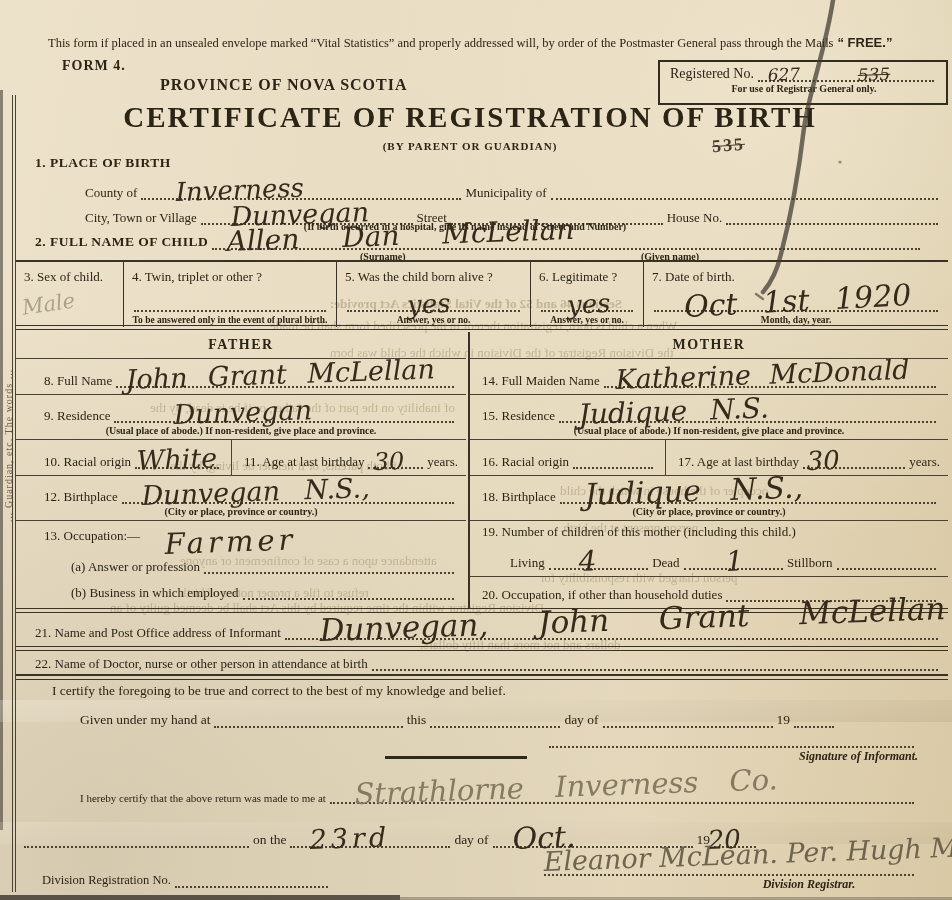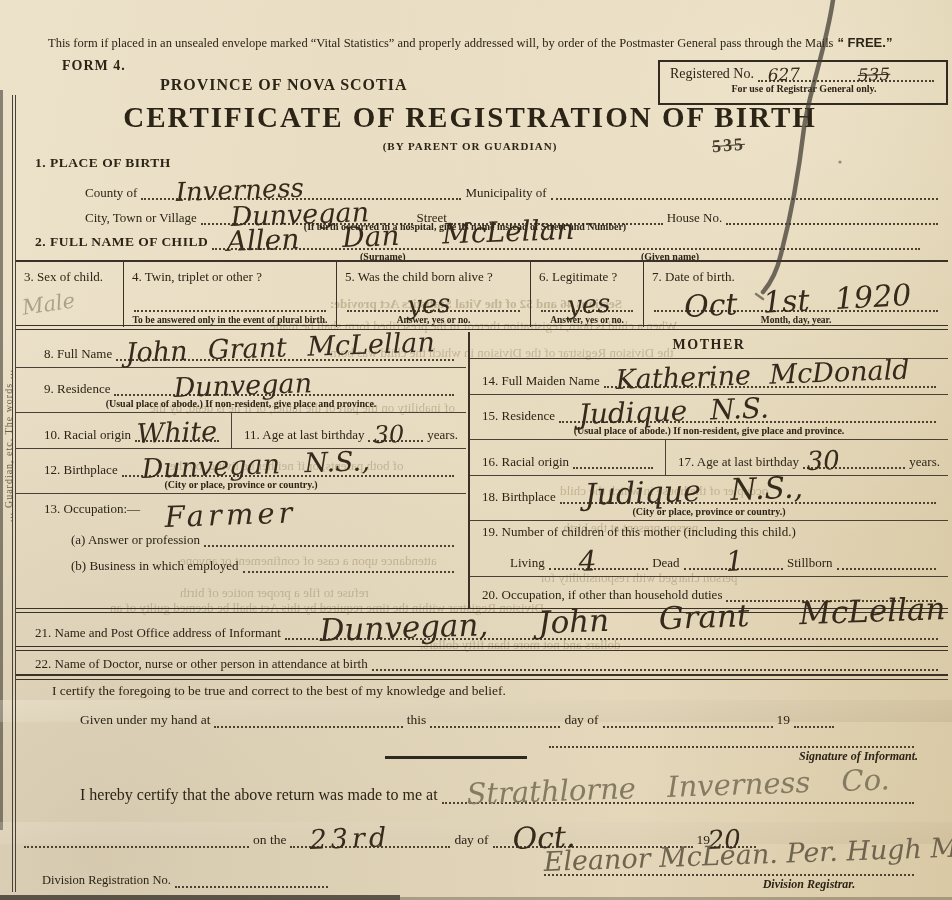--- a/index.html
+++ b/index.html
@@ -191,20 +191,21 @@
       <span class="vdots"></span>
       <span class="vhw" style="left:40px;bottom:14px;font-size:30px;word-spacing:16px">Oct 1st 1920</span>
       <span class="vnote">Month, day, year.</span>
     </div>
   </div>
   <div class="drule" style="top:325px"></div>
 
   <div id="parents">
 
     <div class="pcol" style="width:450px">
+      <div class="phead">FATHER</div>
       <div class="prow" style="height:36px">
         <div class="fieldline" style="bottom:6px">
           <span class="lbl">8. Full Name</span>
           <span class="dotline">
             <span class="hw" style="left:10px;font-size:27px;word-spacing:12px">John Grant McLellan</span>
           </span>
         </div>
       </div>
       <div class="prow" style="height:45px">
         <div class="fieldline" style="bottom:16px">
@@ -378,21 +379,21 @@
 
   <div class="row" style="left:545px;top:744px;width:373px;height:4px">
     <span class="dotline"></span>
   </div>
   <div class="sigdash"></div>
   <div class="row" style="left:700px;top:750px;width:218px;justify-content:flex-end">
     <span class="lbl b" style="font-size:12px;font-style:italic">Signature of Informant.</span>
   </div>
 
   <div class="row" style="left:80px;right:34px;top:788px;height:16px">
-    <span class="lbl" style="font-size:16px">I hereby certify that the above return was made to me at</span>
+    <span class="lbl" style="font-size:11px">I hereby certify that the above return was made to me at</span>
     <span class="dotline">
       <span class="hw pencil" style="left:25px;font-size:29px;word-spacing:22px">Strathlorne  Inverness  Co.</span>
     </span>
   </div>
   <div class="row" style="left:20px;right:192px;top:832px;height:16px">
     <span class="dotline" style="max-width:245px"></span>
     <span class="lbl" style="font-size:13.5px">on the</span>
     <span class="dotline" style="max-width:160px">
       <span class="hw" style="left:20px;font-size:27px;letter-spacing:4px">23rd</span>
     </span>

